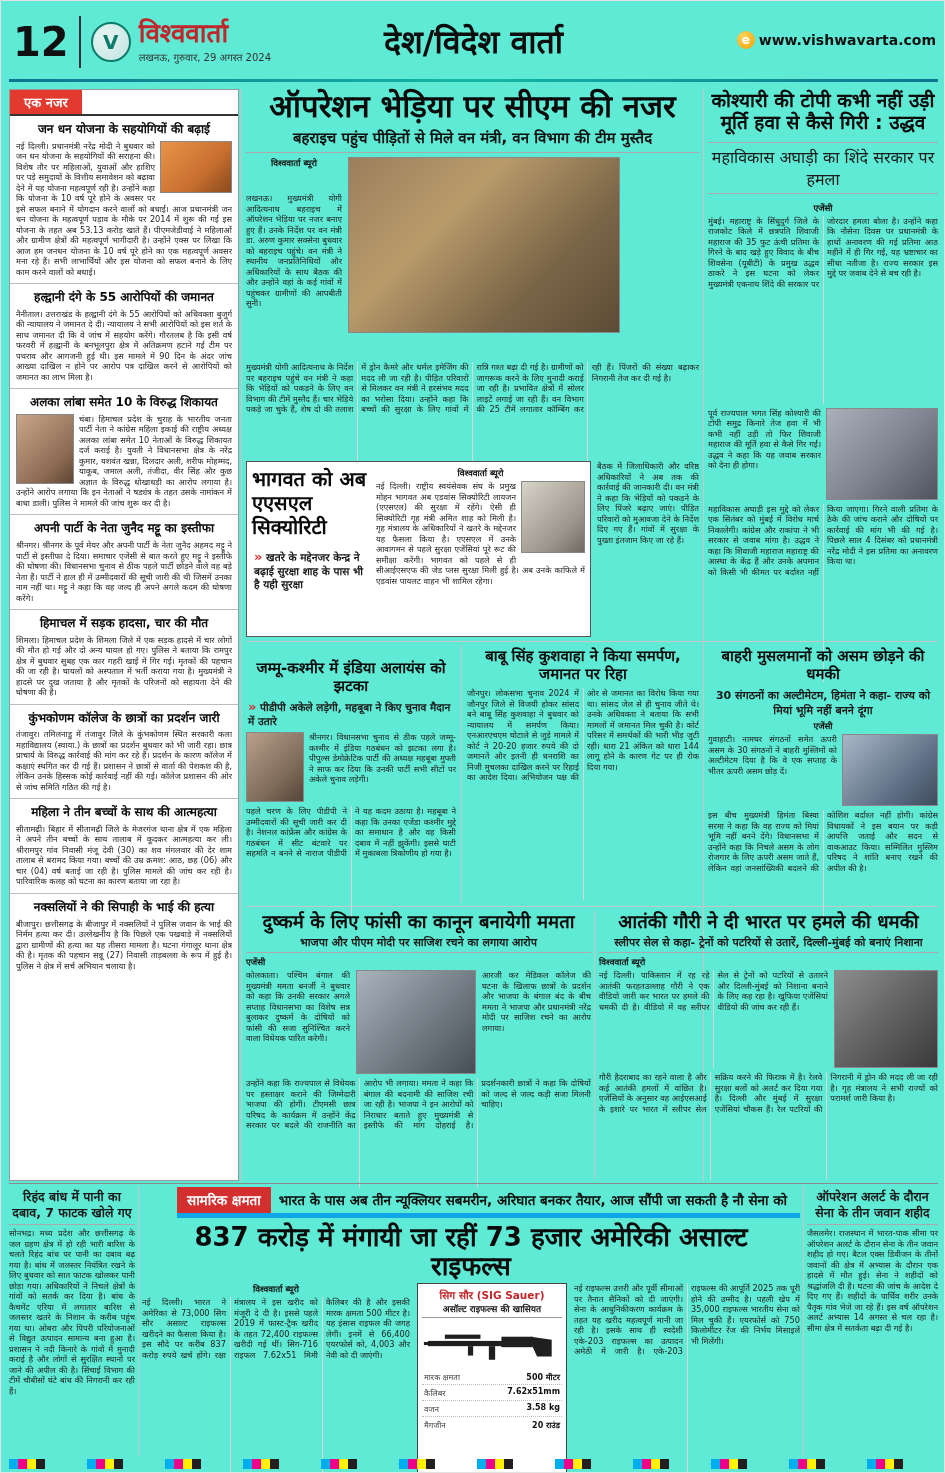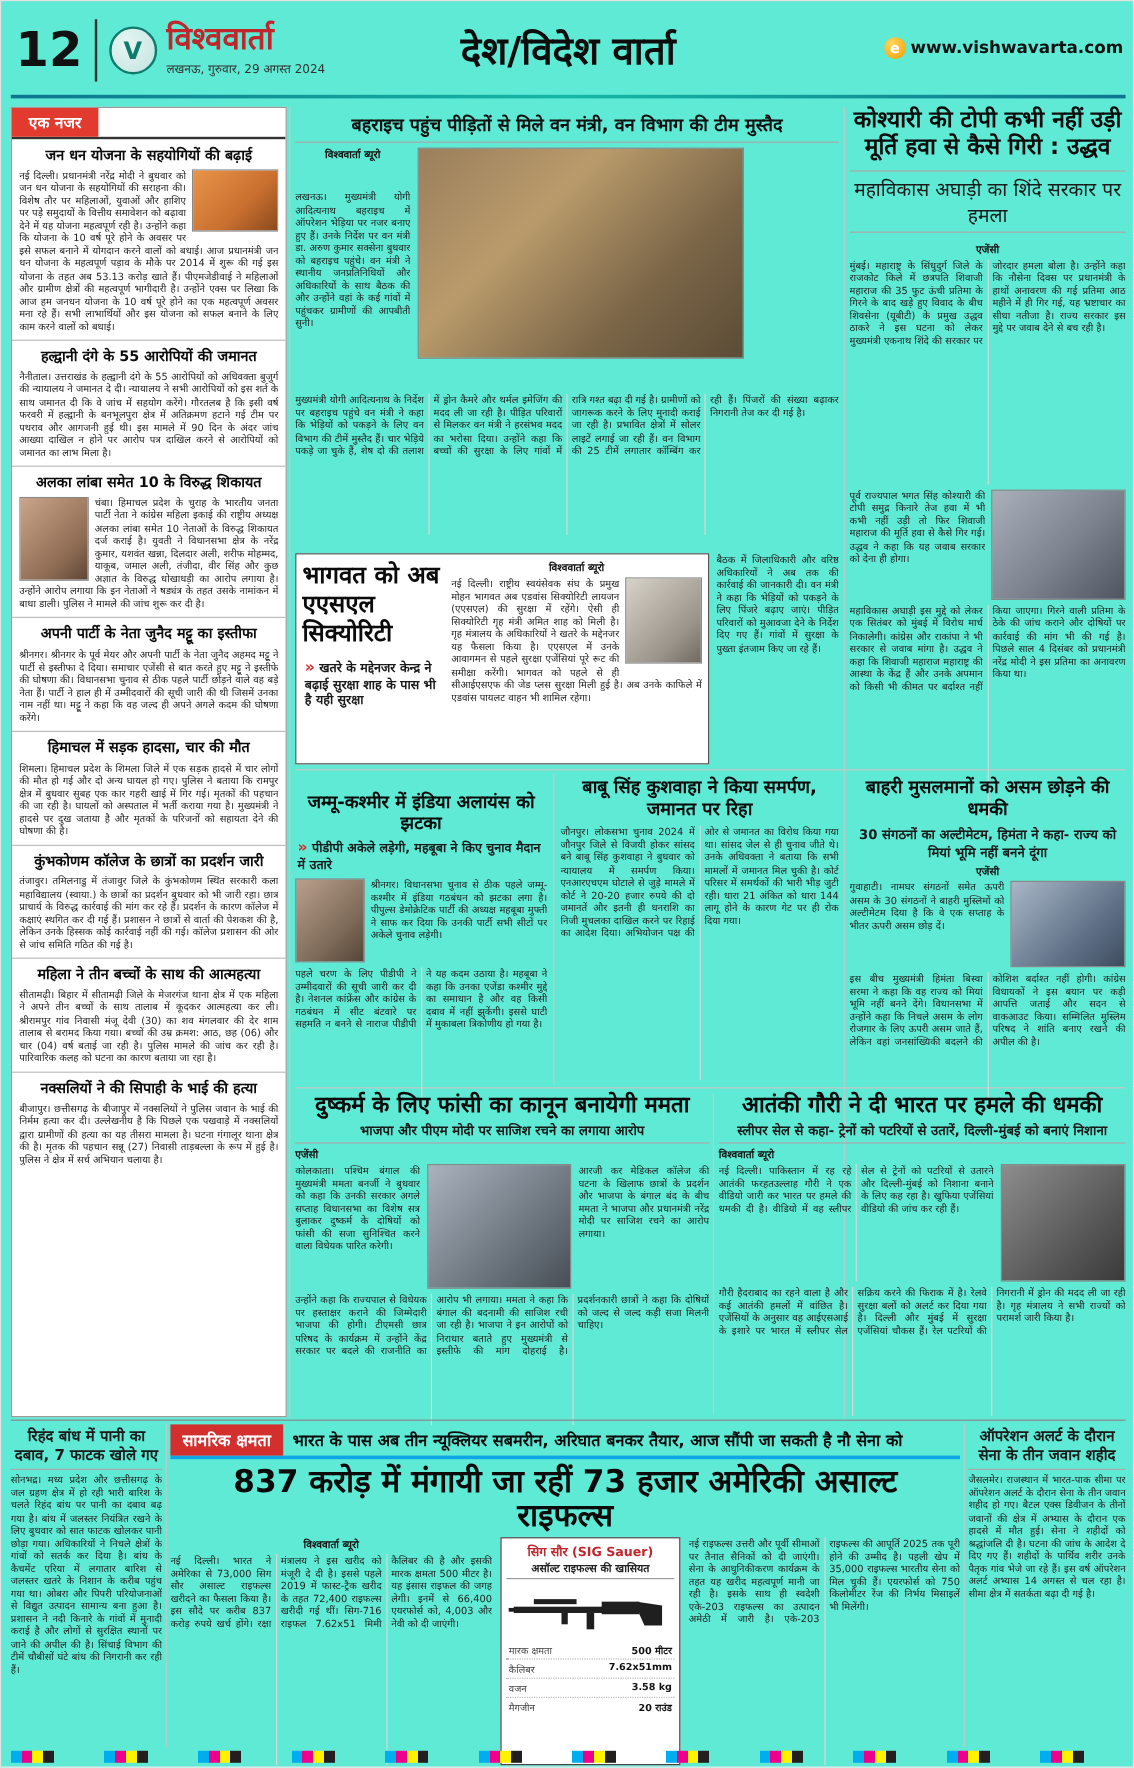--- a/index.html
+++ b/index.html
@@ -140,20 +140,21 @@
     <div class="side-item" style="border-bottom:none;">
       <div class="h-side">नक्सलियों ने की सिपाही के भाई की हत्या</div>
       <div class="body-text"><span>बीजापुर। छत्तीसगढ़ के बीजापुर में नक्सलियों ने पुलिस जवान के भाई की निर्मम हत्या कर दी। उल्लेखनीय है कि पिछले एक पखवाड़े में नक्सलियों द्वारा ग्रामीणों की हत्या का यह तीसरा मामला है। घटना गंगालूर थाना क्षेत्र की है। मृतक की पहचान सन्नू (27) निवासी ताड़बल्ला के रूप में हुई है। पुलिस ने क्षेत्र में सर्च अभियान चलाया है।</span></div>
     </div>
   </div>
 
   <div class="abs vline" style="left:240px; top:88px; height:1092px;"></div>
   <div class="abs vline" style="left:702px; top:88px; height:1092px;"></div>
 
   <div class="abs" style="left:245px; top:88px; width:453px;">
+    <div class="main-headline">ऑपरेशन भेड़िया पर सीएम की नजर</div>
     <div class="main-subhead">बहराइच पहुंच पीड़ितों से मिले वन मंत्री, वन विभाग की टीम मुस्तैद</div>
     <div style="display:flex; gap:6px;">
       <div style="width:96px;">
         <div class="byline">विश्ववार्ता ब्यूरो</div>
         <div class="body-text" style="height:164px;margin-top:24px;">लखनऊ। मुख्यमंत्री योगी आदित्यनाथ बहराइच में ऑपरेशन भेड़िया पर नजर बनाए हुए हैं। उनके निर्देश पर वन मंत्री डा. अरुण कुमार सक्सेना बुधवार को बहराइच पहुंचे। वन मंत्री ने स्थानीय जनप्रतिनिधियों और अधिकारियों के साथ बैठक की और उन्होंने वहां के कई गांवों में पहुंचकर ग्रामीणों की आपबीती सुनी।</div>
       </div>
       <div class="photo" style="width:272px; height:176px; background:
           linear-gradient(135deg,#9b7f5c 0%,#b99b6b 35%,#7a6547 70%,#5c4c36 100%);"></div>
     </div>
     <div class="body-text cols4" style="height:118px; margin-top:5px;">मुख्यमंत्री योगी आदित्यनाथ के निर्देश पर बहराइच पहुंचे वन मंत्री ने कहा कि भेड़ियों को पकड़ने के लिए वन विभाग की टीमें मुस्तैद हैं। चार भेड़िये पकड़े जा चुके हैं, शेष दो की तलाश में ड्रोन कैमरे और थर्मल इमेजिंग की मदद ली जा रही है। पीड़ित परिवारों से मिलकर वन मंत्री ने हरसंभव मदद का भरोसा दिया। उन्होंने कहा कि बच्चों की सुरक्षा के लिए गांवों में रात्रि गश्त बढ़ा दी गई है। ग्रामीणों को जागरूक करने के लिए मुनादी कराई जा रही है। प्रभावित क्षेत्रों में सोलर लाइटें लगाई जा रही हैं। वन विभाग की 25 टीमें लगातार कॉम्बिंग कर रही हैं। पिंजरों की संख्या बढ़ाकर निगरानी तेज कर दी गई है।</div>
@@ -249,21 +250,21 @@
   <div class="abs hline" style="left:8px; top:1182px; width:929px; background:#8a8a8a;"></div>
   <div class="abs vline" style="left:137px; top:1185px; height:270px;"></div>
   <div class="abs vline" style="left:802px; top:1185px; height:270px;"></div>
 
   <div class="abs" style="left:8px; top:1186px; width:126px;">
     <div class="h-sold">रिहंद बांध में पानी का दबाव, 7 फाटक खोले गए</div>
     <div class="body-text" style="height:228px;">सोनभद्र। मध्य प्रदेश और छत्तीसगढ़ के जल ग्रहण क्षेत्र में हो रही भारी बारिश के चलते रिहंद बांध पर पानी का दबाव बढ़ गया है। बांध में जलस्तर नियंत्रित रखने के लिए बुधवार को सात फाटक खोलकर पानी छोड़ा गया। अधिकारियों ने निचले क्षेत्रों के गांवों को सतर्क कर दिया है। बांध के कैचमेंट एरिया में लगातार बारिश से जलस्तर खतरे के निशान के करीब पहुंच गया था। ओबरा और पिपरी परियोजनाओं से विद्युत उत्पादन सामान्य बना हुआ है। प्रशासन ने नदी किनारे के गांवों में मुनादी कराई है और लोगों से सुरक्षित स्थानों पर जाने की अपील की है। सिंचाई विभाग की टीमें चौबीसों घंटे बांध की निगरानी कर रही हैं।</div>
   </div>
 
   <div class="abs" style="left:141px; top:1186px; width:658px;">
-    <div style="display:flex; align-items:center; border-bottom:3px solid #0ea5e9;">
+    <div style="display:flex; align-items:center; border-bottom:5px solid #0ea5e9;margin-left:35px;">
       <span class="kicker">सामरिक क्षमता</span>
       <span class="strip-head">भारत के पास अब तीन न्यूक्लियर सबमरीन, अरिघात बनकर तैयार, आज सौंपी जा सकती है नौ सेना को</span>
     </div>
     <div class="rifles-head" style="margin:5px 18px 3px;">837 करोड़ में मंगायी जा रहीं 73 हजार अमेरिकी असाल्ट राइफल्स</div>
     <div style="display:flex; gap:7px; margin-top:3px;">
       <div style="width:268px;">
         <div class="byline">विश्ववार्ता ब्यूरो</div>
         <div class="body-text cols3" style="height:176px;">नई दिल्ली। भारत ने अमेरिका से 73,000 सिग सौर असाल्ट राइफल्स खरीदने का फैसला किया है। इस सौदे पर करीब 837 करोड़ रुपये खर्च होंगे। रक्षा मंत्रालय ने इस खरीद को मंजूरी दे दी है। इससे पहले 2019 में फास्ट-ट्रैक खरीद के तहत 72,400 राइफल्स खरीदी गई थीं। सिग-716 राइफल 7.62x51 मिमी कैलिबर की है और इसकी मारक क्षमता 500 मीटर है। यह इंसास राइफल की जगह लेगी। इनमें से 66,400 एयरफोर्स को, 4,003 और नेवी को दी जाएंगी।</div>
       </div>
       <div class="gunbox" style="width:150px; height:190px;">

